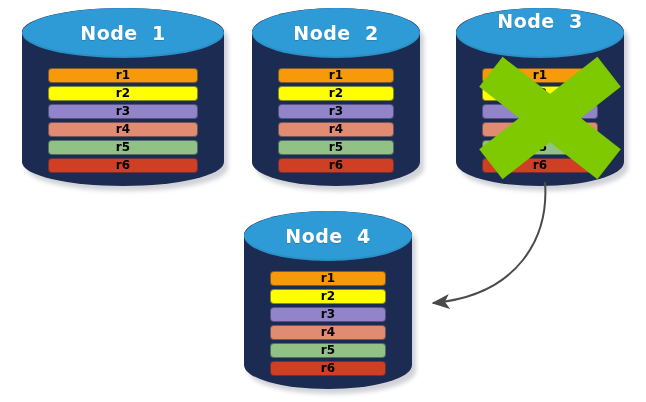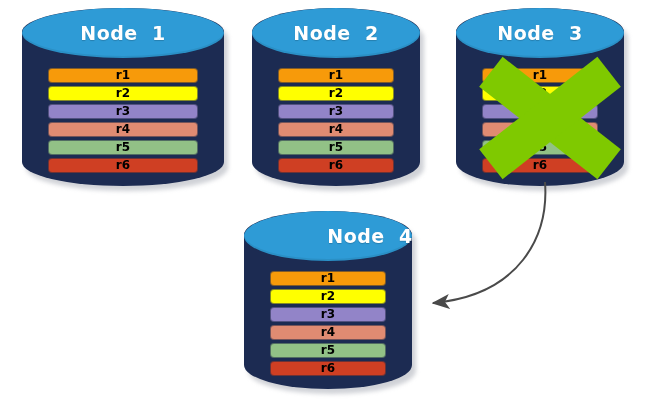--- a/index.html
+++ b/index.html
@@ -107,41 +107,41 @@
       <div class="rec" style="background:#e08b72;">r4</div>
       <div class="rec" style="background:#92c186;">r5</div>
       <div class="rec" style="background:#cf3f23;">r6</div>
     </div>
   </div>
 
   <div class="node" style="left:456px;top:8px;width:168px;height:178px;">
     <div class="cyl-shadow"></div>
     <div class="cyl-body"></div>
     <div class="cyl-top" style="height:50px;"></div>
-    <div class="cyl-title" style="top:14px;font-size:19px;">Node  3</div>
+    <div class="cyl-title" style="top:2px;font-size:19px;">Node  3</div>
     <div class="records" style="top:60px;padding:0 26px;box-sizing:border-box;">
       <div class="rec" style="background:#f79a0a;">r1</div>
       <div class="rec" style="background:#ffff00;">r2</div>
       <div class="rec" style="background:#9284c8;">r3</div>
       <div class="rec" style="background:#e08b72;">r4</div>
       <div class="rec" style="background:#92c186;">r5</div>
       <div class="rec" style="background:#cf3f23;">r6</div>
     </div>
   </div>
 
   <div class="xmark" style="left:495px;top:48px;width:110px;height:140px;">
     <div class="bar a"></div>
     <div class="bar b"></div>
   </div>
 
   <div class="node" style="left:244px;top:211px;width:168px;height:178px;">
     <div class="cyl-shadow"></div>
     <div class="cyl-body"></div>
     <div class="cyl-top" style="height:50px;"></div>
-    <div class="cyl-title" style="top:14px;font-size:19px;padding-left:42px;">Node  4</div>
+    <div class="cyl-title" style="top:14px;font-size:19px;">Node  4</div>
     <div class="records" style="top:60px;padding:0 26px;box-sizing:border-box;">
       <div class="rec" style="background:#f79a0a;">r1</div>
       <div class="rec" style="background:#ffff00;">r2</div>
       <div class="rec" style="background:#9284c8;">r3</div>
       <div class="rec" style="background:#e08b72;">r4</div>
       <div class="rec" style="background:#92c186;">r5</div>
       <div class="rec" style="background:#cf3f23;">r6</div>
     </div>
   </div>
 

